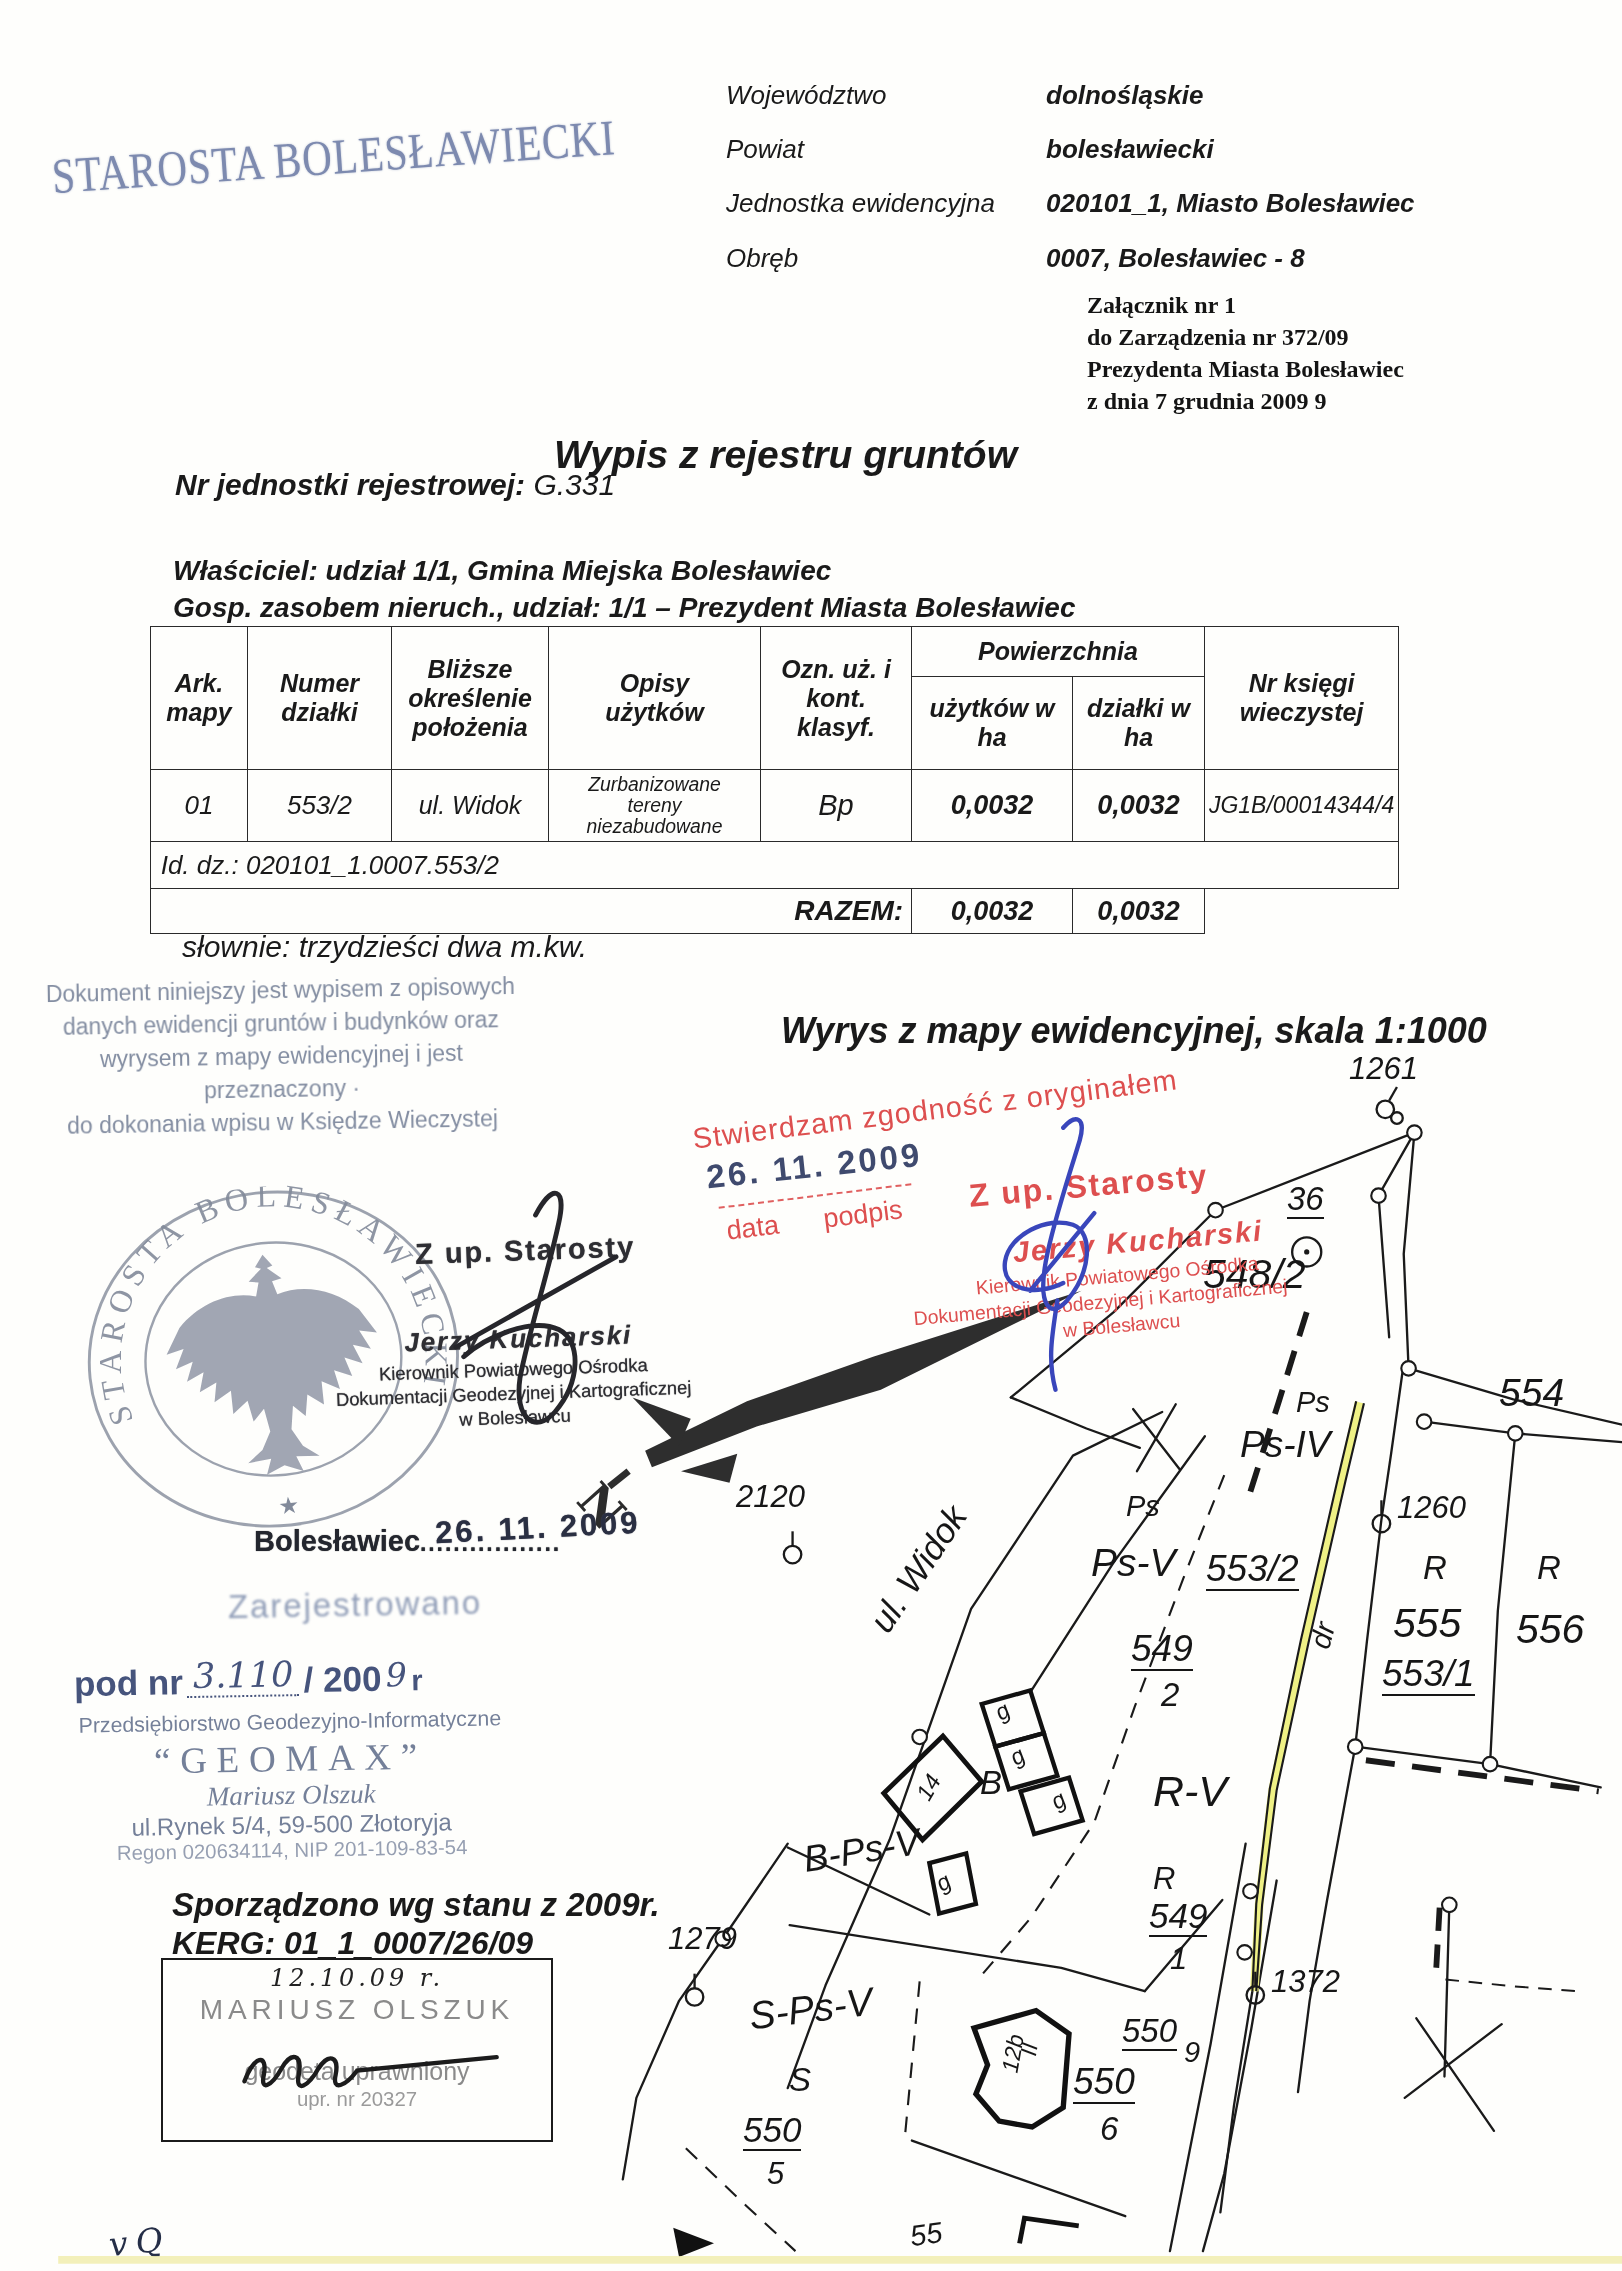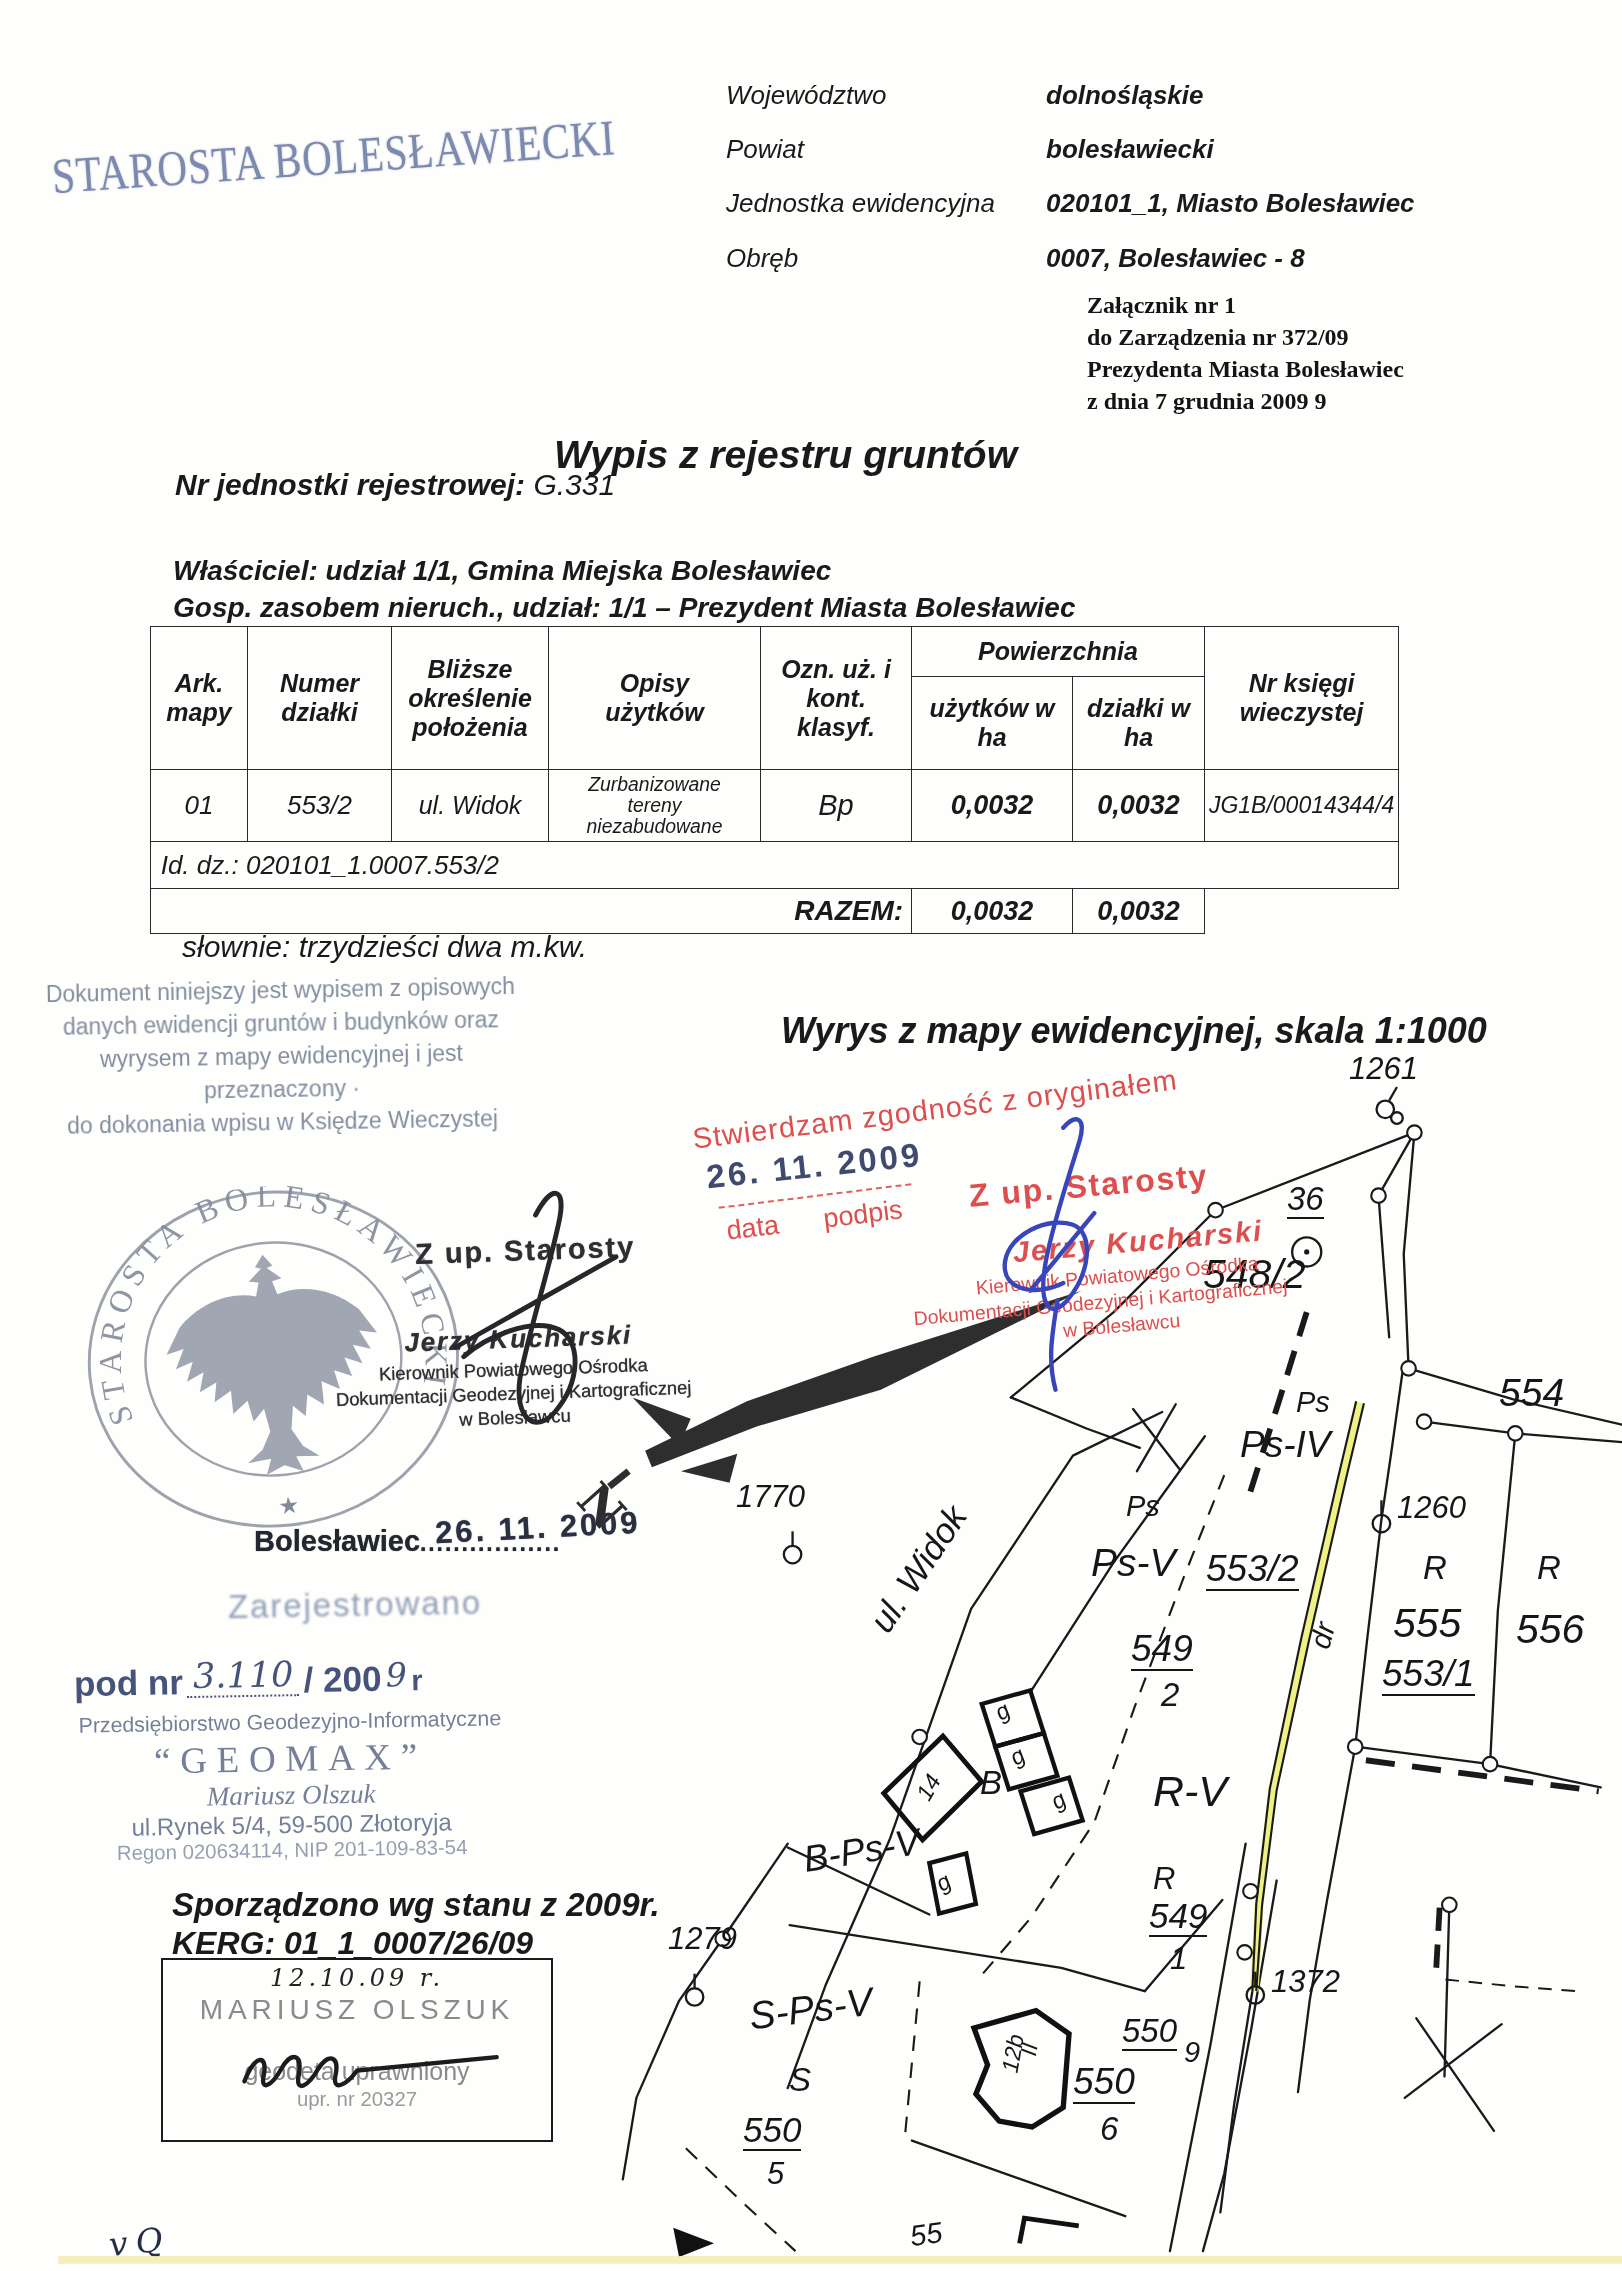--- a/index.html
+++ b/index.html
@@ -316,21 +316,21 @@
       <span class="mlabel ul" style="left: 1131px; top: 1630px; font-size: 37px;">549</span>
       <span class="mlabel" style="left: 1161px; top: 1678px; font-size: 33px;">2</span>
       <span class="mlabel" style="left: 1397px; top: 1492px; font-size: 31px;">1260</span>
       <span class="mlabel" style="left: 1423px; top: 1551px; font-size: 33px;">R</span>
       <span class="mlabel" style="left: 1393px; top: 1603px; font-size: 41px;">555</span>
       <span class="mlabel ul" style="left: 1382px; top: 1655px; font-size: 37px;">553/1</span>
       <span class="mlabel" style="left: 1537px; top: 1551px; font-size: 33px;">R</span>
       <span class="mlabel" style="left: 1516px; top: 1609px; font-size: 41px;">556</span>
       <span class="mlabel" style="left: 1310px; top: 1621px; font-size: 29px; transform: rotate(-75deg);">dr</span>
       <span class="mlabel" style="left: 846px; top: 1551px; font-size: 35px; transform: rotate(-56deg);">ul. Widok</span>
-      <span class="mlabel" style="left: 736px; top: 1481px; font-size: 31px;">1770</span>
+      <span class="mlabel" style="left: 736px; top: 1481px; font-size: 31px;">2120</span>
       <span class="mlabel" style="left: 1153px; top: 1770px; font-size: 43px;">R-V</span>
       <span class="mlabel" style="left: 1153px; top: 1863px; font-size: 31px;">R</span>
       <span class="mlabel" style="left: 980px; top: 1766px; font-size: 33px;">B</span>
       <span class="mlabel" style="left: 803px; top: 1832px; font-size: 37px; transform: rotate(-9deg);">B-Ps-V</span>
       <span class="mlabel" style="left: 668px; top: 1923px; font-size: 31px;">1279</span>
       <span class="mlabel" style="left: 749px; top: 1989px; font-size: 39px; transform: rotate(-7deg);">S-Ps-V</span>
       <span class="mlabel" style="left: 789px; top: 2063px; font-size: 33px;">S</span>
       <span class="mlabel ul" style="left: 743px; top: 2112px; font-size: 35px;">550</span>
       <span class="mlabel" style="left: 767px; top: 2158px; font-size: 31px;">5</span>
       <span class="mlabel ul" style="left: 1149px; top: 1898px; font-size: 35px;">549</span>

